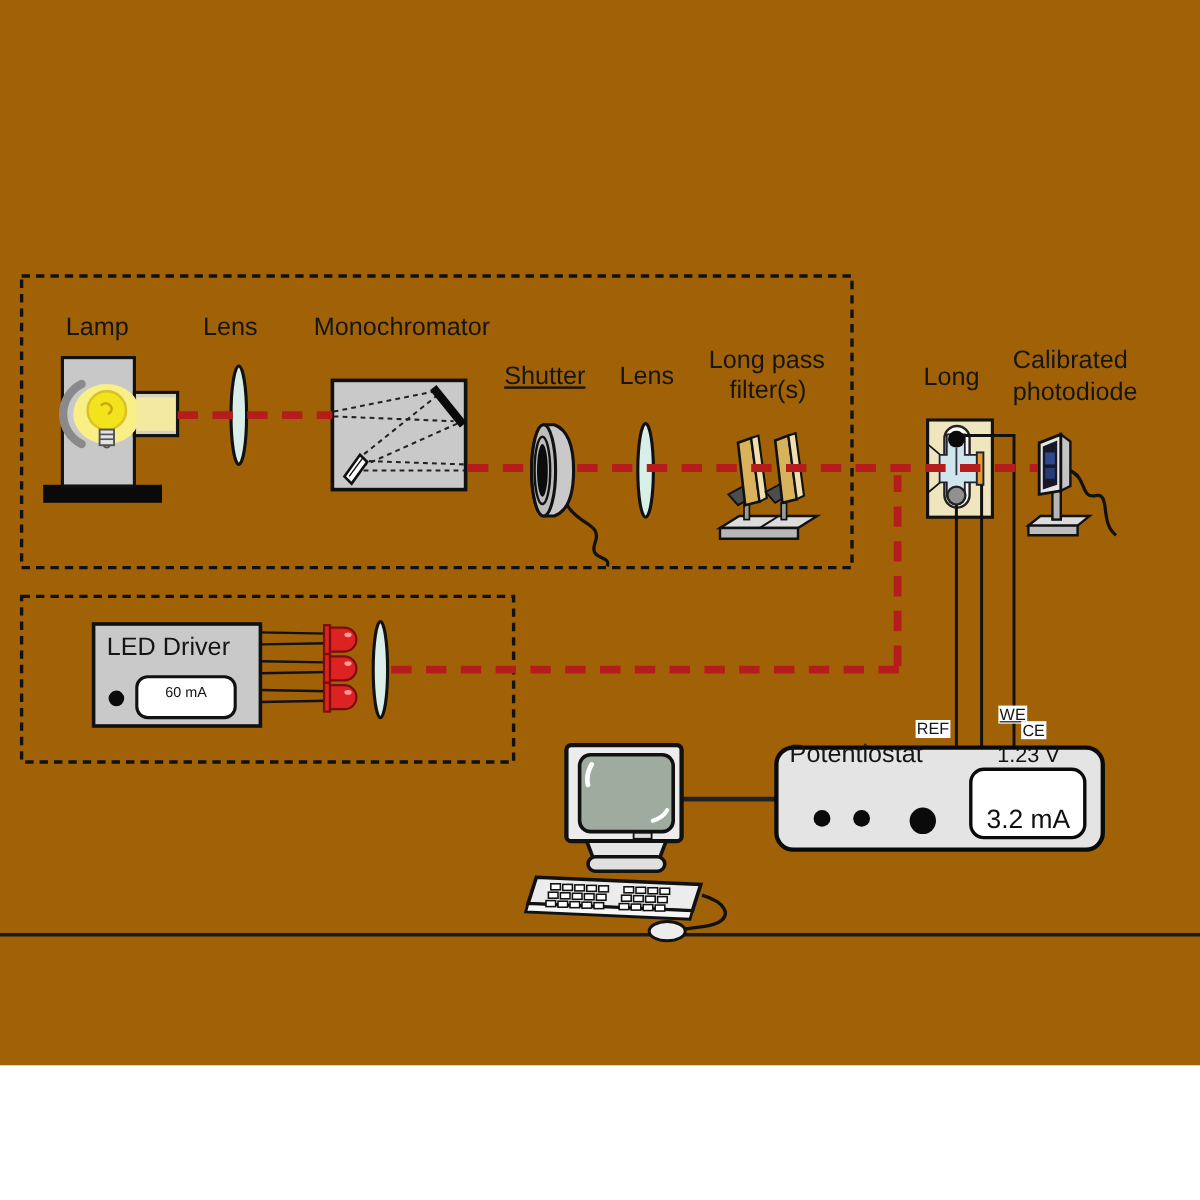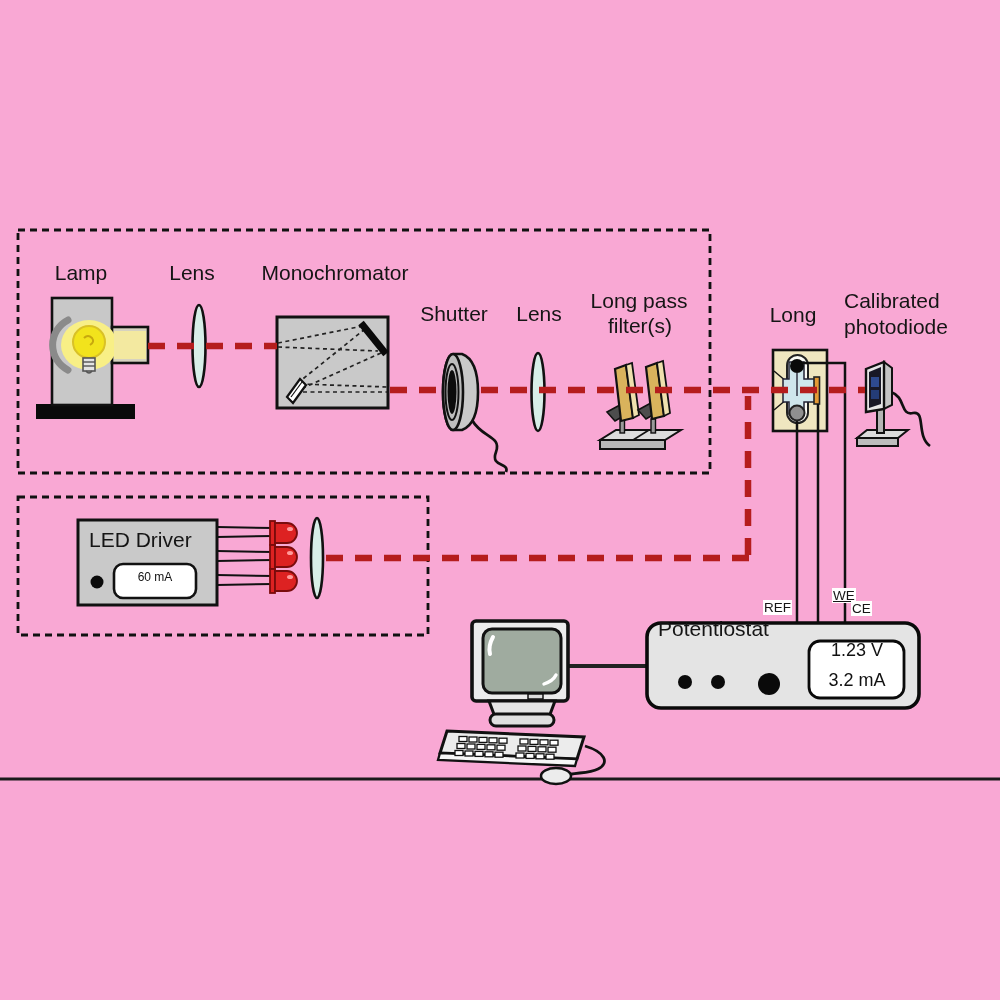--- a/index.html
+++ b/index.html
@@ -1,16 +1,16 @@
 <!DOCTYPE html>
 <html><head>
 <meta charset="utf-8">
 <style>
   html,body{margin:0;padding:0;background:#fff;}
-  #canvas{position:relative;width:1000px;height:1000px;background:#f9a8d4;overflow:hidden;
+  #canvas{position:relative;width:1000px;height:888px;background:#a16207;overflow:hidden;
           font-family:"Liberation Sans",sans-serif;color:#111;}
   #diagram-svg{position:absolute;left:0;top:0;}
   .lbl{position:absolute;color:#151515;font-size:21px;line-height:25px;white-space:nowrap;text-align:right;}
   .lbl.center{transform:translateX(-50%);text-align:center;}
   .small{font-size:13.5px;line-height:15px;background:#fff;padding:0 1px;}
   .disp{position:absolute;text-align:center;transform:translateX(-50%);}
 </style>
 </head>
 <body>
 
@@ -203,29 +203,29 @@
     <line x1="390" y1="390" x2="443" y2="390"></line>
     <line x1="481" y1="390" x2="865" y2="390"></line>
     <line x1="326" y1="558" x2="749" y2="558"></line>
     <line x1="748" y1="555" x2="748" y2="396"></line>
   </g>
 </svg>
 
 <div class="lbl center" style="left:81px;top:260px;">Lamp</div>
 <div class="lbl center" style="left:192px;top:260px;">Lens</div>
 <div class="lbl center" style="left:335px;top:260px;">Monochromator</div>
-<div class="lbl center" style="left:454px;top:301px;">Shutter</div>
+<div class="lbl center" style="left:454px;top:301px;text-decoration:underline;">Shutter</div>
 <div class="lbl center" style="left:539px;top:301px;">Lens</div>
 <div class="lbl center" style="left:639px;top:288px;">Long pass</div>
 <div class="lbl center" style="left:640px;top:313px;">filter(s)</div>
 <div class="lbl center" style="left:793px;top:302px;">Long</div>
 <div class="lbl" style="left:844px;top:288px;">Calibrated</div>
 <div class="lbl" style="left:844px;top:314px;">photodiode</div>
 <div class="lbl" style="left:89px;top:527px;">LED Driver</div>
 <div class="disp" style="left:155px;top:570px;font-size:12px;">60 mA</div>
 <div class="lbl" style="left:658px;top:616px;">Potentiostat</div>
-<div class="disp" style="left:857px;top:640px;font-size:18px;">1.23 V</div>
-<div class="disp" style="left:857px;top:670px;font-size:18px;">3.2 mA</div>
+<div class="disp" style="left:857px;top:619px;font-size:18px;">1.23 V</div>
+<div class="disp" style="left:857px;top:670px;font-size:22px;">3.2 mA</div>
 <div class="lbl small" style="left:763px;top:600px;">REF</div>
 <div class="lbl small" style="left:832px;top:588px;text-decoration:underline;">WE</div>
 <div class="lbl small" style="left:851px;top:601px;">CE</div>
 
 </div>
 
 </body></html>

